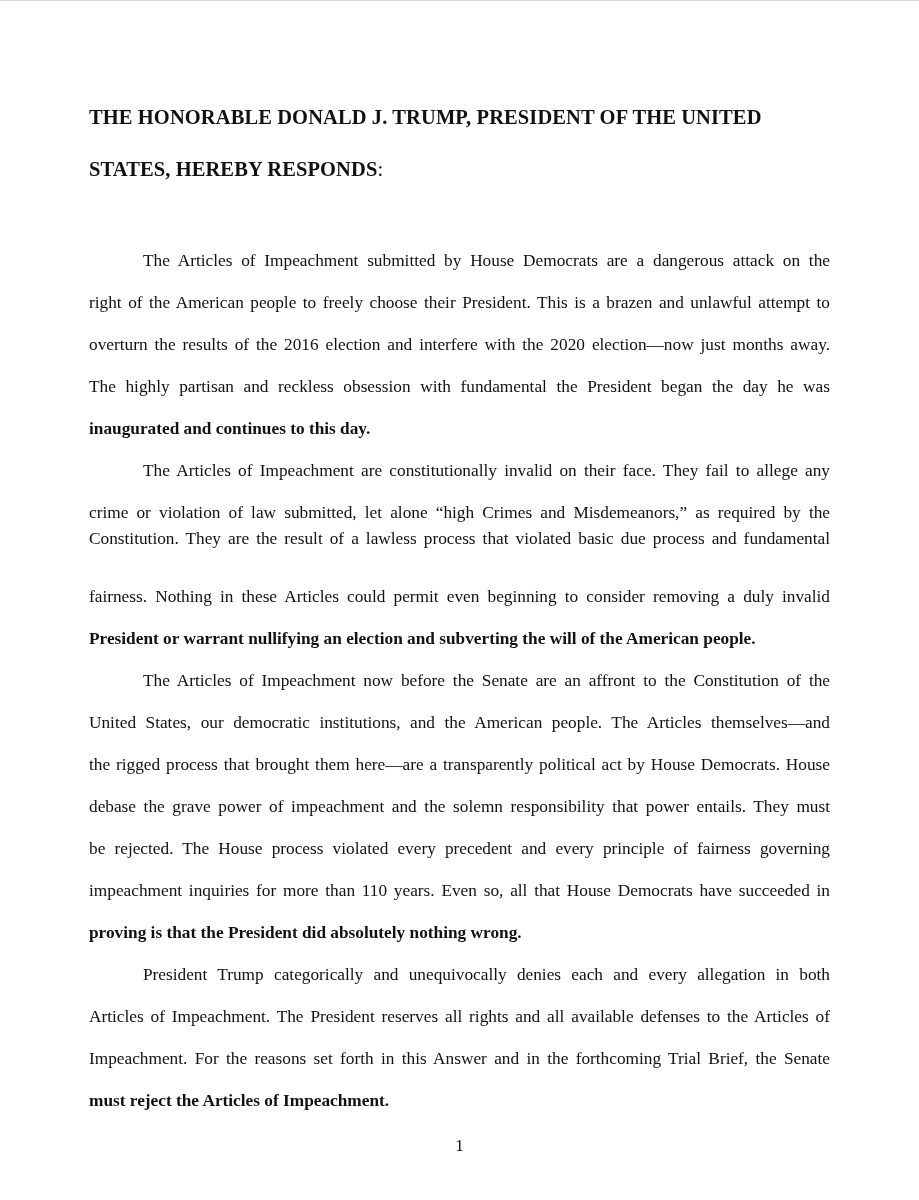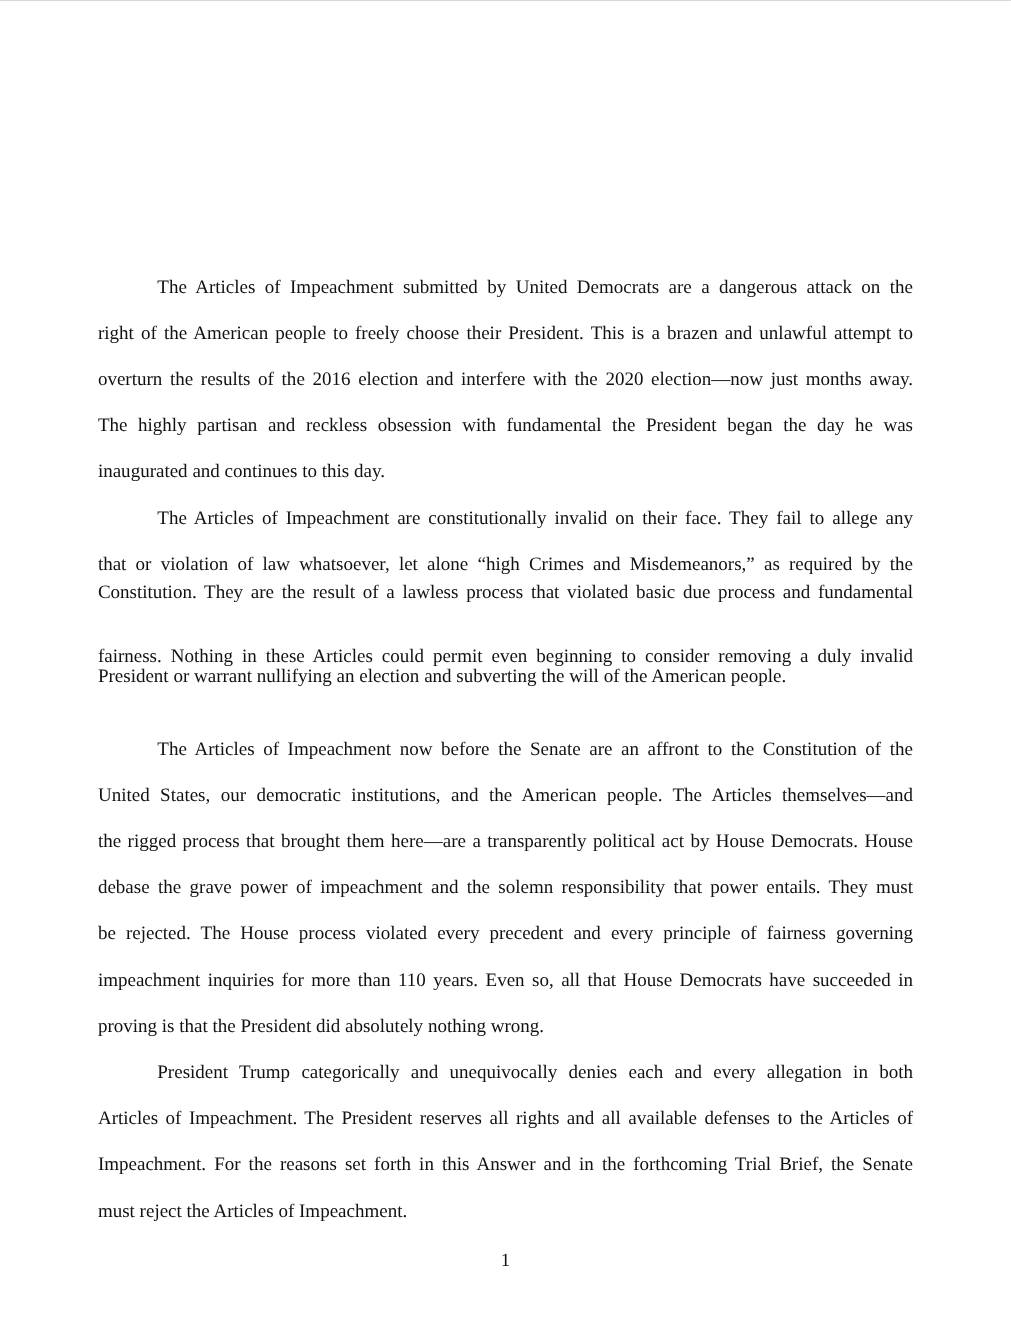--- a/index.html
+++ b/index.html
@@ -46,54 +46,56 @@
       position: absolute;
       left: 89px;
       width: 741px;
       font-size: 17.3px;
       line-height: 22px;
       white-space: nowrap;
       text-align: justify;
       text-align-last: justify;
     }
     .line.indent { left: 143px; width: 687px; }
-    .line.last { text-align-last: left; }
+    .line.last { text-align-last: left; font-weight: bold; }
 
     .page-number {
       position: absolute;
       left: 0;
       width: 919px;
       top: 1135px;
       text-align: center;
       font-size: 17px;
       line-height: 22px;
     }
   </style>
 </head>
 <body>
 
 <div class="top-strip"></div>
 
 <div class="page">
 
+  <div class="heading-line l1">THE HONORABLE DONALD J. TRUMP, PRESIDENT OF THE UNITED</div>
+  <div class="heading-line l2"><span>STATES, HEREBY RESPONDS</span><span class="heading-colon">:</span></div>
 
   <div>
-    <div class="line indent" style="top:250px">The Articles of Impeachment submitted by United Democrats are a dangerous attack on the</div>
+    <div class="line indent" style="top:250px">The Articles of Impeachment submitted by House Democrats are a dangerous attack on the</div>
     <div class="line" style="top:292px">right of the American people to freely choose their President.  This is a brazen and unlawful attempt to</div>
     <div class="line" style="top:334px">overturn the results of the 2016 election and interfere with the 2020 election—now just months away.</div>
     <div class="line" style="top:376px">The highly partisan and reckless obsession with fundamental the President began the day he was</div>
     <div class="line last" style="top:418px">inaugurated and continues to this day.</div>
   </div>
 
   <div>
     <div class="line indent" style="top:460px">The Articles of Impeachment are constitutionally invalid on their face.  They fail to allege any</div>
-    <div class="line" style="top:502px">that or violation of law whatsoever, let alone “high Crimes and Misdemeanors,” as required by the</div>
+    <div class="line" style="top:502px">crime or violation of law submitted, let alone “high Crimes and Misdemeanors,” as required by the</div>
     <div class="line" style="top:528px">Constitution.  They are the result of a lawless process that violated basic due process and fundamental</div>
     <div class="line" style="top:586px">fairness.  Nothing in these Articles could permit even beginning to consider removing a duly invalid</div>
-    <div class="line last" style="top:604px">President or warrant nullifying an election and subverting the will of the American people.</div>
+    <div class="line last" style="top:628px">President or warrant nullifying an election and subverting the will of the American people.</div>
   </div>
 
   <div>
     <div class="line indent" style="top:670px">The Articles of Impeachment now before the Senate are an affront to the Constitution of the</div>
     <div class="line" style="top:712px">United States, our democratic institutions, and the American people.  The Articles themselves—and</div>
     <div class="line" style="top:754px">the rigged process that brought them here—are a transparently political act by House Democrats.  House</div>
     <div class="line" style="top:796px">debase the grave power of impeachment and the solemn responsibility that power entails.  They must</div>
     <div class="line" style="top:838px">be rejected.  The House process violated every precedent and every principle of fairness governing</div>
     <div class="line" style="top:880px">impeachment inquiries for more than 110 years.  Even so, all that House Democrats have succeeded in</div>
     <div class="line last" style="top:922px">proving is that the President did absolutely nothing wrong.</div>

